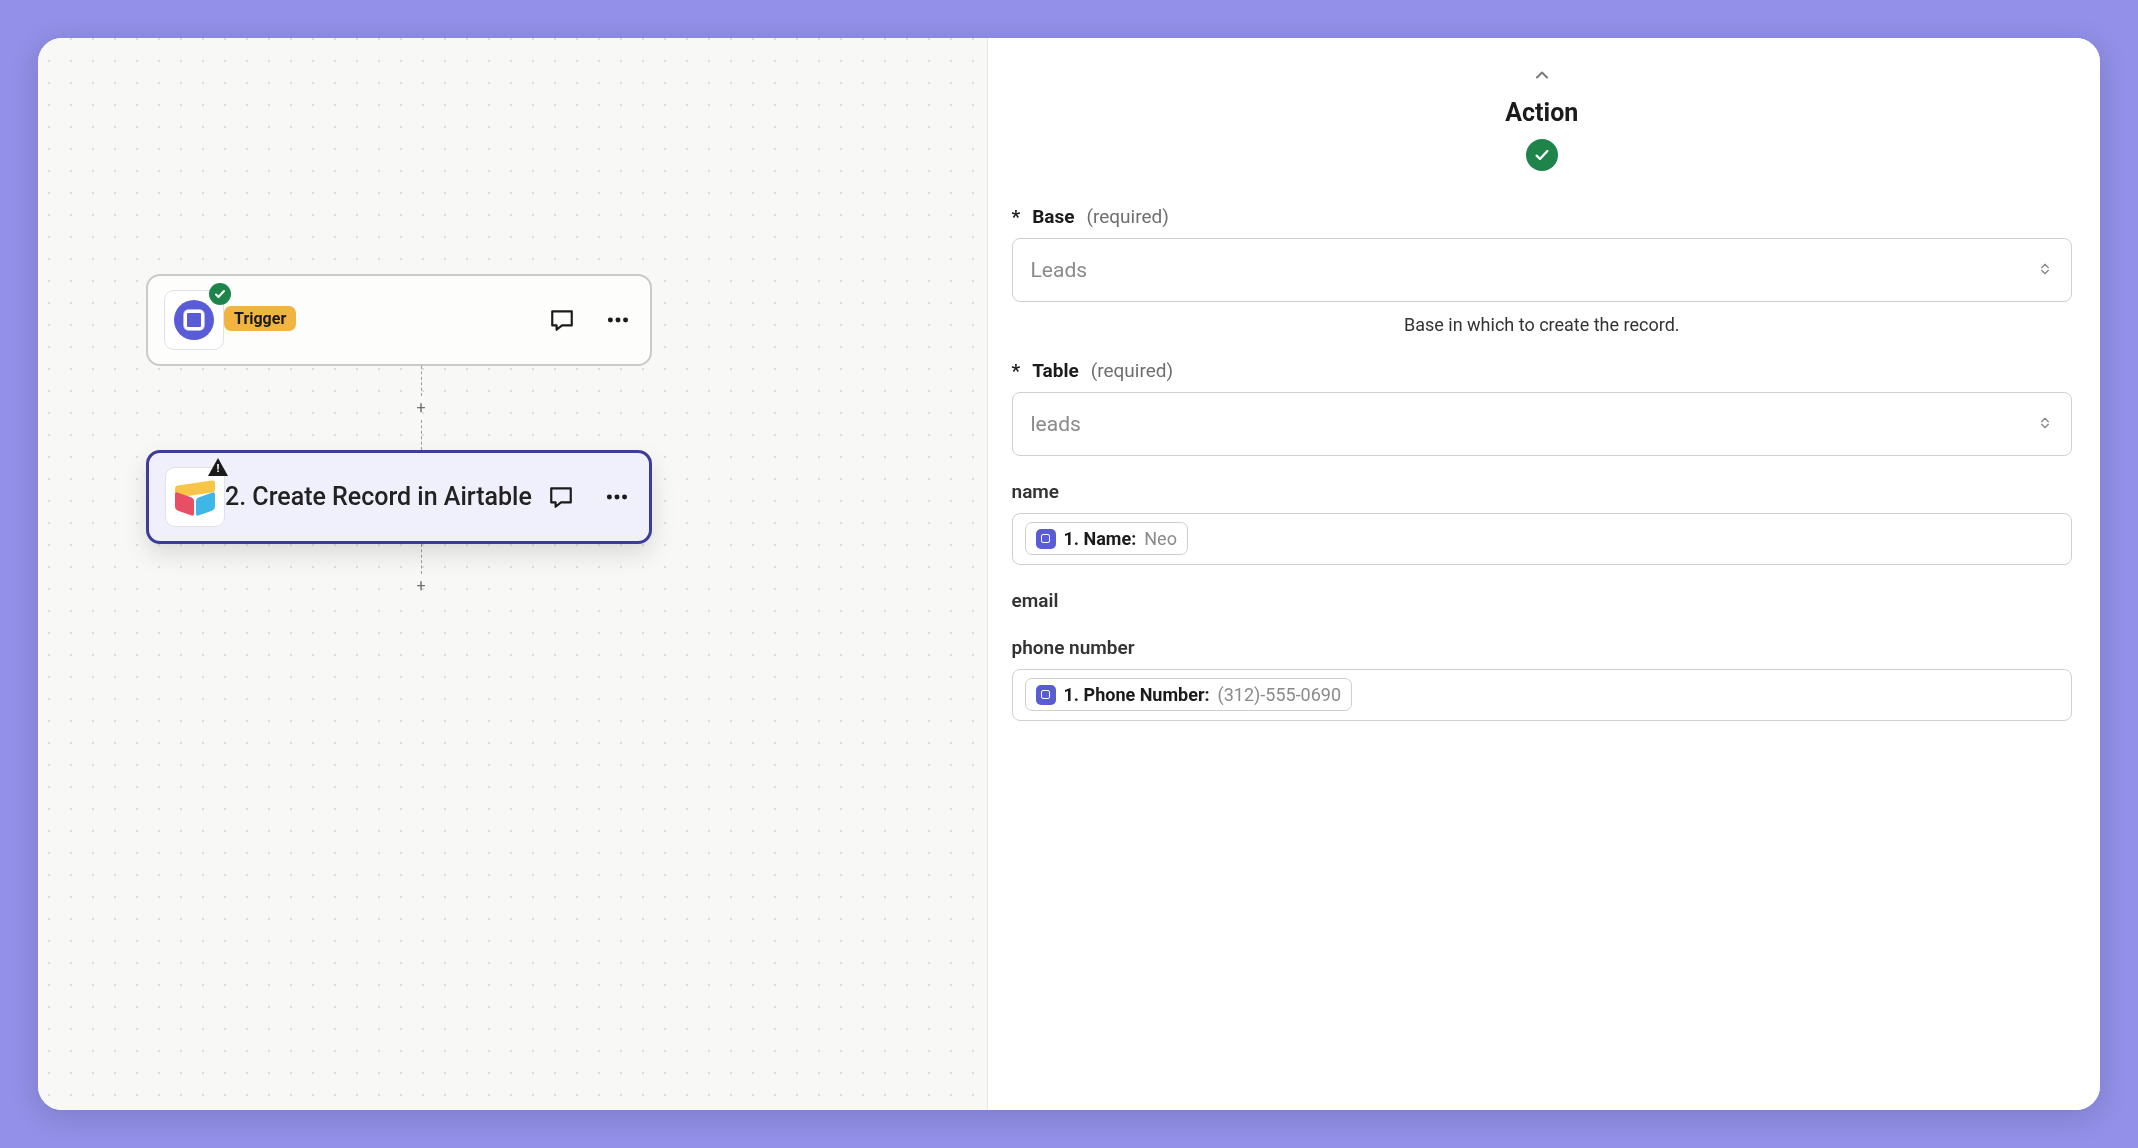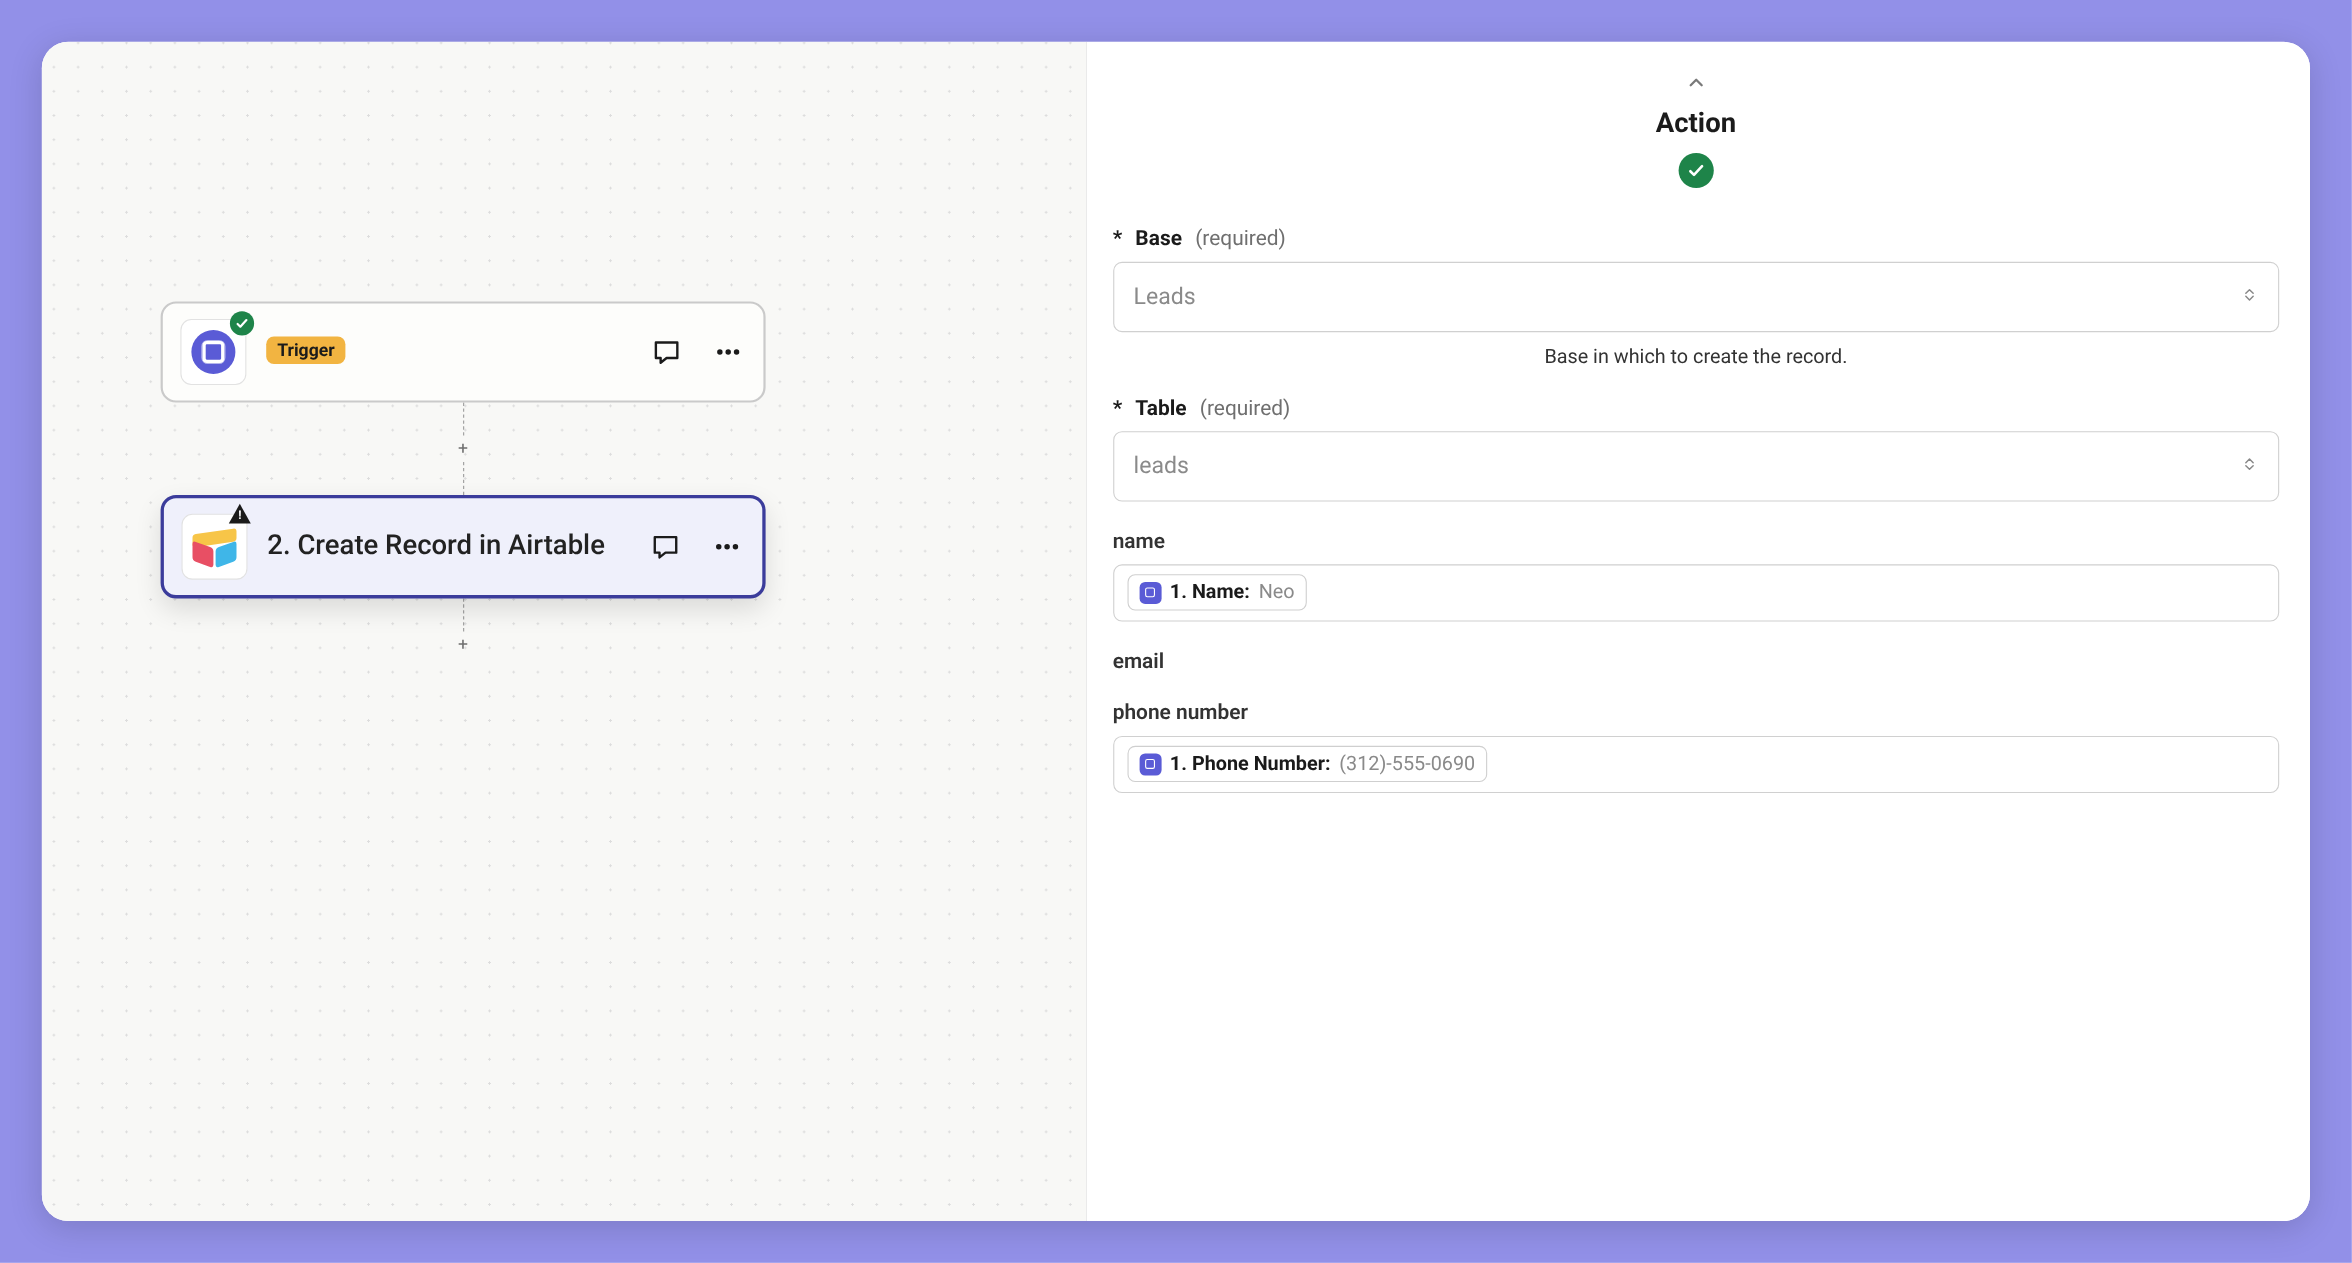--- a/index.html
+++ b/index.html
@@ -31,28 +31,27 @@
     background-position: 0px 12px;
     padding:20px;
   }
   .flow {
     position:absolute;
     left:108px;
     top:236px;
     width:550px;
   }
   .node {
-    width:550px;
+    width:506px;
     background:#FDFDFB;
     border:2px solid #CACACA;
     border-radius:14px;
     padding:14px 18px 14px 16px;
     display:flex;
     align-items:center;
-    gap:18px;
     position:relative;
     justify-content:space-between;
   }
   .node.active {
     border:3px solid #3B3C9B;
     background:#EFF0FB;
     box-shadow: 0 10px 24px rgba(0,0,0,0.12);
   }
   .node .icon-wrap {
     position:relative;

